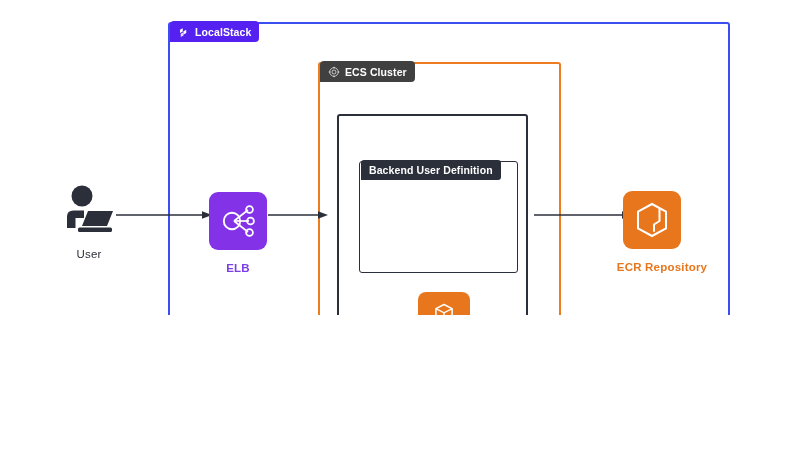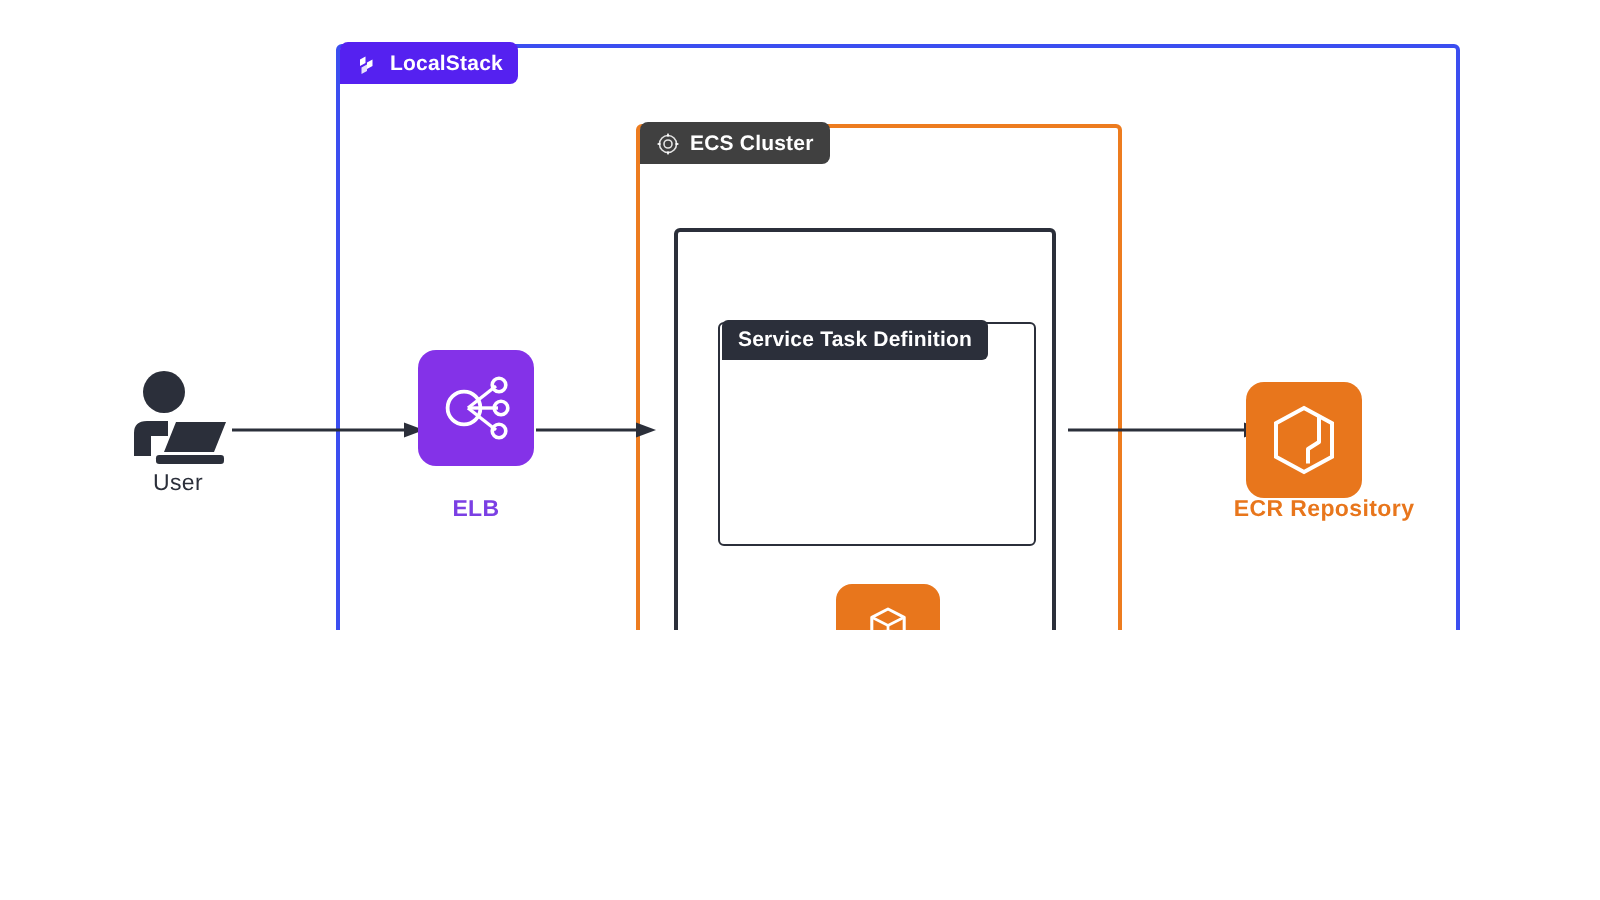--- a/index.html
+++ b/index.html
@@ -122,32 +122,33 @@
     display: flex;
     align-items: center;
     justify-content: center;
   }
   .node-icon.elb { background: #8432e8; }
   .node-icon.ecr { background: #e8761c; }
   .node-icon.node-js { background: #4e9a51; border-radius: 7px; width: 54px; height: 54px; }
   .node-icon.ecs-task { background: #e8761c; border-radius: 8px; width: 52px; height: 52px; }
 
   .node-label {
+    margin-top: 12px;
     font-size: 11.5px;
     font-weight: 600;
     letter-spacing: 0.2px;
     text-align: center;
   }
   .label-elb { color: #7b3fe4; }
   .label-ecr { color: #e8761c; padding-left: 20px; }
   .label-node { color: #5aa95d; font-weight: 500; font-size: 11px; }
   .label-user { color: #2b2f3a; font-weight: 400; font-size: 11.5px; }
 
   .node-user { left: 29px; top: 184px; }
-  .node-elb { left: 178px; top: 175px; gap: 16px; }
+  .node-elb { left: 178px; top: 192px; }
   .node-ecr { left: 592px; top: 191px; }
   .node-nodejs { left: 378px; top: 188px; width: 114px; }
   .node-ecstask { left: 387px; top: 292px; width: 114px; }
 
   .user-icon {
     width: 62px;
     height: 52px;
     display: flex;
     align-items: center;
     justify-content: center;
@@ -193,21 +194,21 @@
         <rect x="11" y="19.4" width="2" height="3" fill="#ffffff" opacity="0.85"></rect>
         <rect x="1.6" y="11" width="3" height="2" fill="#ffffff" opacity="0.85"></rect>
         <rect x="19.4" y="11" width="3" height="2" fill="#ffffff" opacity="0.85"></rect>
       </svg>
     </span>
     <span>ECS Cluster</span>
   </div>
 
 
   <div class="tag tag-taskdef">
-    <span>Service Task Definition</span>
+    <span>Backend User Definition</span>
   </div>
 
   <svg class="arrow arrow-user-elb" viewBox="0 0 96 10">
     <line x1="0" y1="5" x2="88" y2="5" stroke="#2b2f3a" stroke-width="1.6"></line>
     <path d="M96 5 L86 1.2 L86 8.8 Z" fill="#2b2f3a"></path>
   </svg>
 
   <svg class="arrow arrow-elb-ecs" viewBox="0 0 60 10">
     <line x1="0" y1="5" x2="52" y2="5" stroke="#2b2f3a" stroke-width="1.6"></line>
     <path d="M60 5 L50 1.2 L50 8.8 Z" fill="#2b2f3a"></path>

